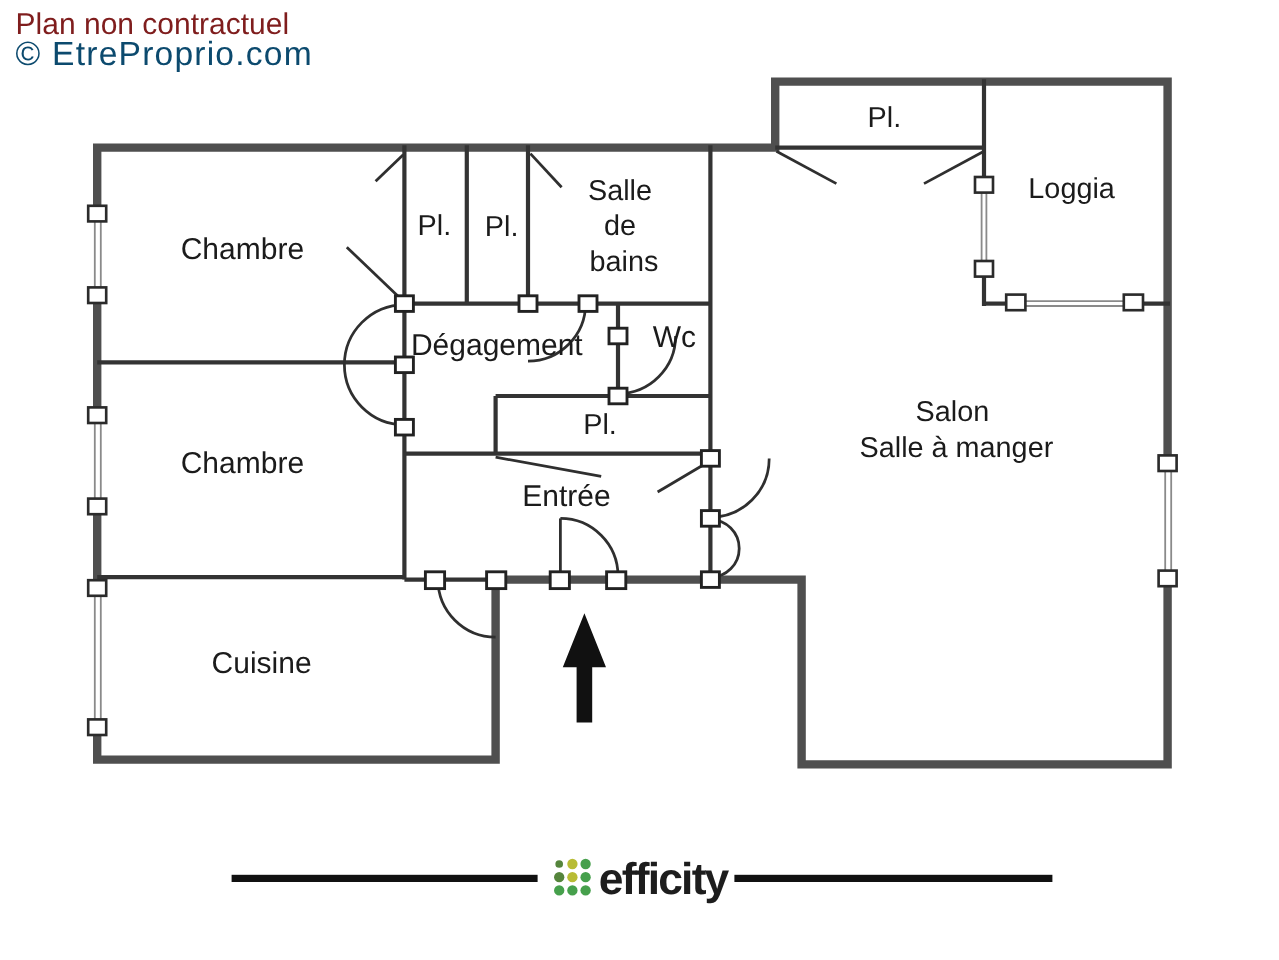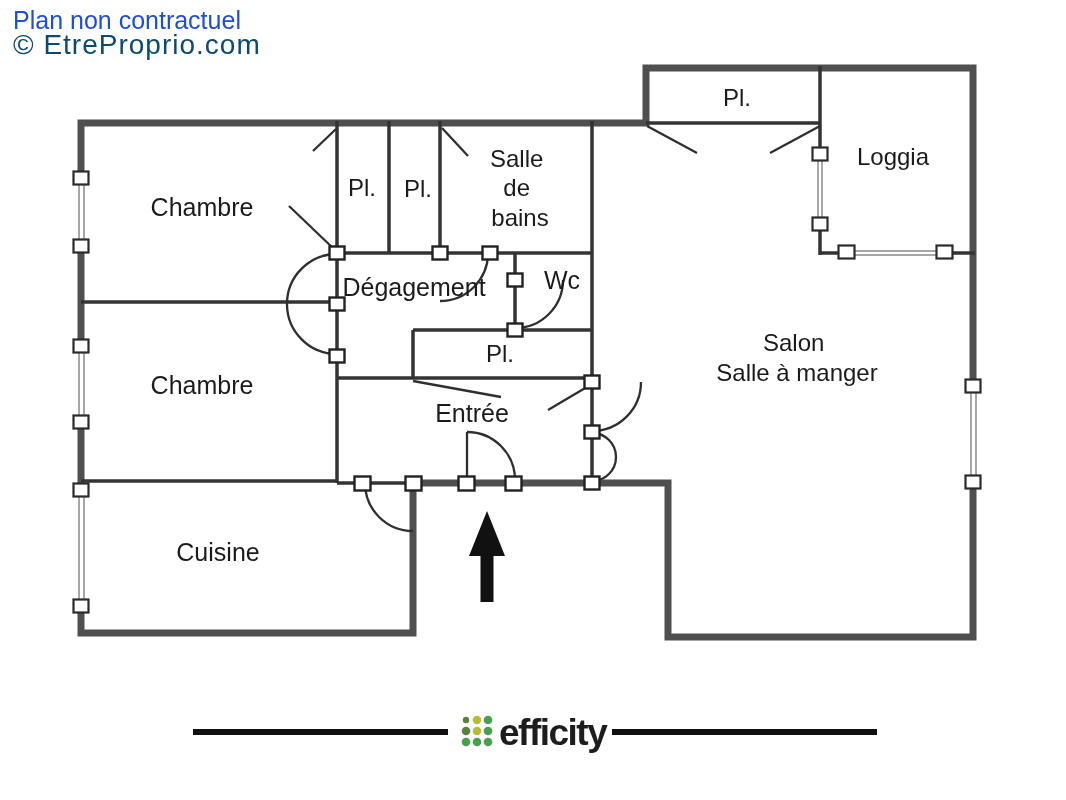--- a/index.html
+++ b/index.html
@@ -1,17 +1,17 @@
 <!DOCTYPE html>
 <html><head>
 <meta charset="utf-8">
 <style>
   html,body{margin:0;padding:0;background:#ffffff;}
   body{width:1066px;height:800px;position:relative;font-family:"Liberation Sans",sans-serif;overflow:hidden;}
-  .title{position:absolute;left:13px;top:6px;font-size:25px;color:#1d4ed8;letter-spacing:0;}
+  .title{position:absolute;left:13px;top:6px;font-size:25px;color:#7f1d1d;letter-spacing:0;}
   .watermark{position:absolute;left:13px;top:29px;font-size:28px;color:#0c4a6e;letter-spacing:1px;}
   svg text{font-family:"Liberation Sans",sans-serif;fill:#1b1b1b;}
   .room-label{font-size:25px;}
   .small-label{font-size:24px;}
   .brand-text{font-size:37px;font-weight:bold;fill:#1d1d1d;letter-spacing:-1.5px;}
 </style>
 </head>
 <body>
 
 

